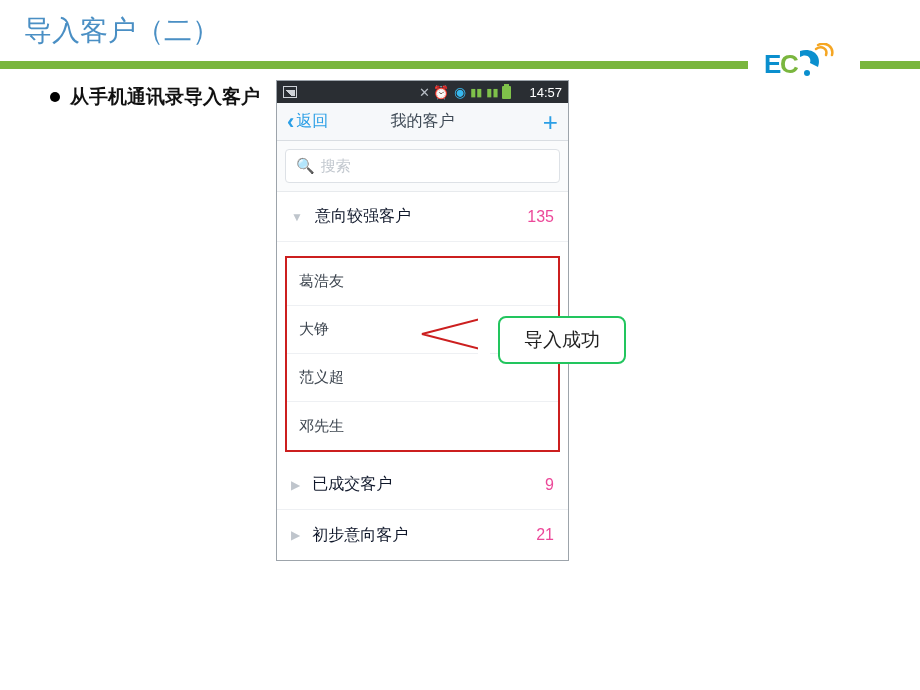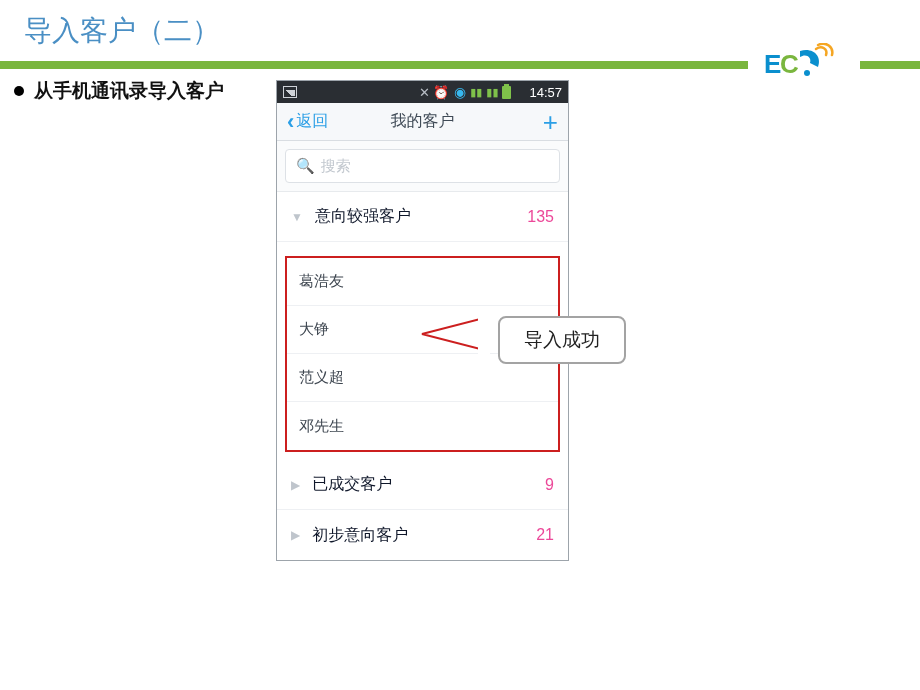--- a/index.html
+++ b/index.html
@@ -6,21 +6,21 @@
     body { font-family: "Microsoft YaHei", "PingFang SC", sans-serif; width: 920px; height: 690px; background: #fff; position: relative; overflow: hidden; }
     
     .slide-title { color: #4a8fc4; font-size: 28px; font-weight: normal; padding: 12px 24px 10px; }
     
     .green-bar { display: flex; align-items: center; height: 10px; }
     .green-bar-left { flex: 1; height: 8px; background: #7ab63e; }
     .green-bar-right { width: 60px; height: 8px; background: #7ab63e; margin-left: 12px; }
     .logo-area { width: 100px; display: flex; justify-content: center; align-items: center; padding: 0 8px; }
     .logo-svg { width: 80px; height: 44px; }
     
-    .bullet-row { display: flex; align-items: center; padding: 8px 14px 0; }
+    .bullet-row { display: flex; align-items: center; padding: 14px 14px 0; margin-left: 36px; }
     .bullet-dot { width: 10px; height: 10px; border-radius: 50%; background: #000; margin-right: 10px; }
     .bullet-text { font-size: 19px; font-weight: bold; color: #111; }
     
     .phone { position: absolute; left: 276px; top: 80px; width: 293px; border: 1px solid #9da4ab; background: #fff; display: flex; flex-direction: column; }
     
     .status-bar { height: 22px; background: #2a2e33; display: flex; align-items: center; color: #fff; font-size: 12px; padding: 0 6px; }
     .status-left { display: flex; gap: 6px; align-items: center; }
     .status-right { margin-left: auto; display: flex; gap: 4px; align-items: center; }
     .pic-icon { width: 14px; height: 12px; border: 1px solid #cfd3d8; position: relative; }
     .pic-icon::after { content: ""; position: absolute; bottom: 1px; left: 1px; right: 1px; height: 6px; background: linear-gradient(45deg, transparent 40%, #cfd3d8 40%); }
@@ -47,21 +47,21 @@
     .group-name { color: #0f172a; font-size: 16px; font-family: Liberation Serif, serif; }
     .group-count { margin-left: auto; color: #ec4899; font-size: 16px; }
     
     .spacer { height: 14px; background: #fff; }
     
     .contacts-box { margin: 0 8px 8px 8px; border: 2px solid #cc1f1f; background: #fff; }
     .contact-row { height: 48px; border-bottom: 1px solid #eef0f3; display: flex; align-items: center; padding: 0 12px; font-size: 15px; color: #3f4751; }
     .contact-row:last-child { border-bottom: none; }
     
     .callout { position: absolute; left: 440px; top: 316px; display: flex; align-items: center; }
-    .callout-body { width: 128px; height: 48px; border: 2px solid #a3a3a3; border-radius: 8px; background: #fff; display: flex; align-items: center; justify-content: center; font-size: 19px; color: #222; margin-left: 58px; }
+    .callout-body { width: 128px; height: 48px; border: 2px solid #22c55e; border-radius: 8px; background: #fff; display: flex; align-items: center; justify-content: center; font-size: 19px; color: #222; margin-left: 58px; }
   </style>
 </head>
 <body>
 
 <div class="slide-title">导入客户（二）</div>
 
 <div class="green-bar">
   <div class="green-bar-left"></div>
   <div class="logo-area">
     <svg class="logo-svg" viewBox="0 0 80 44">

